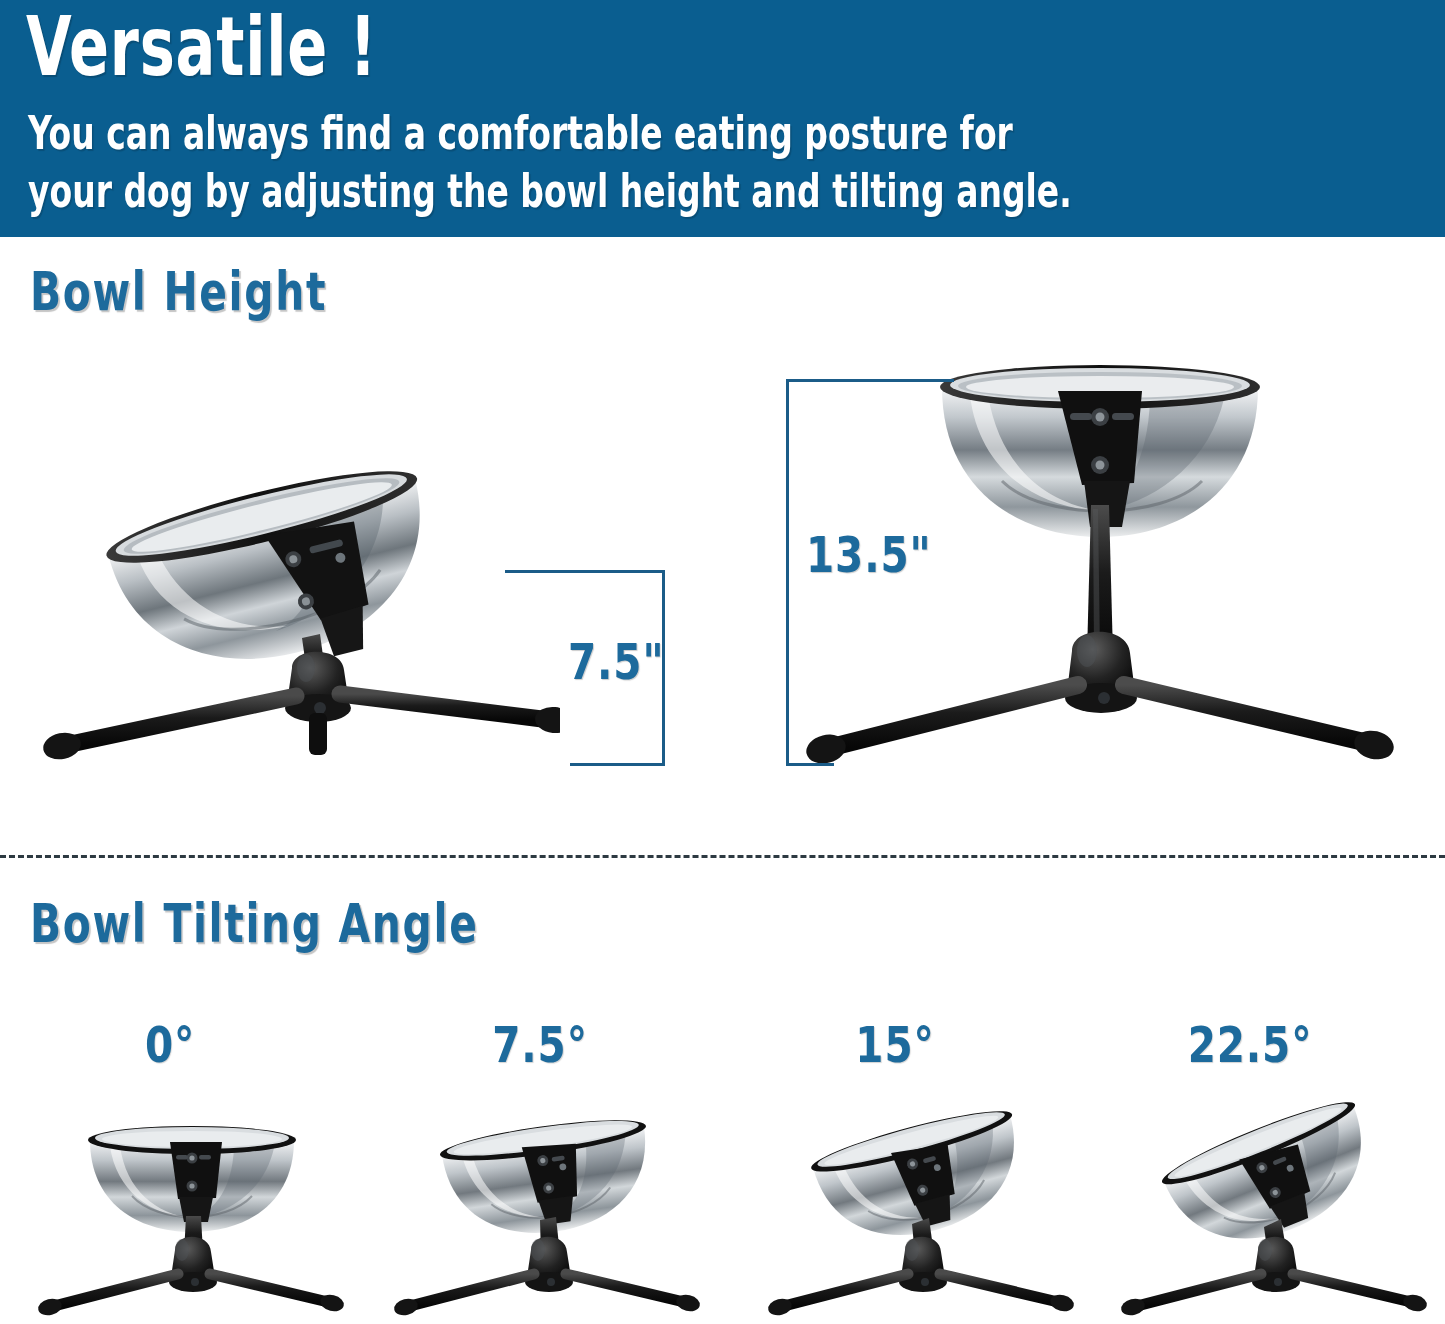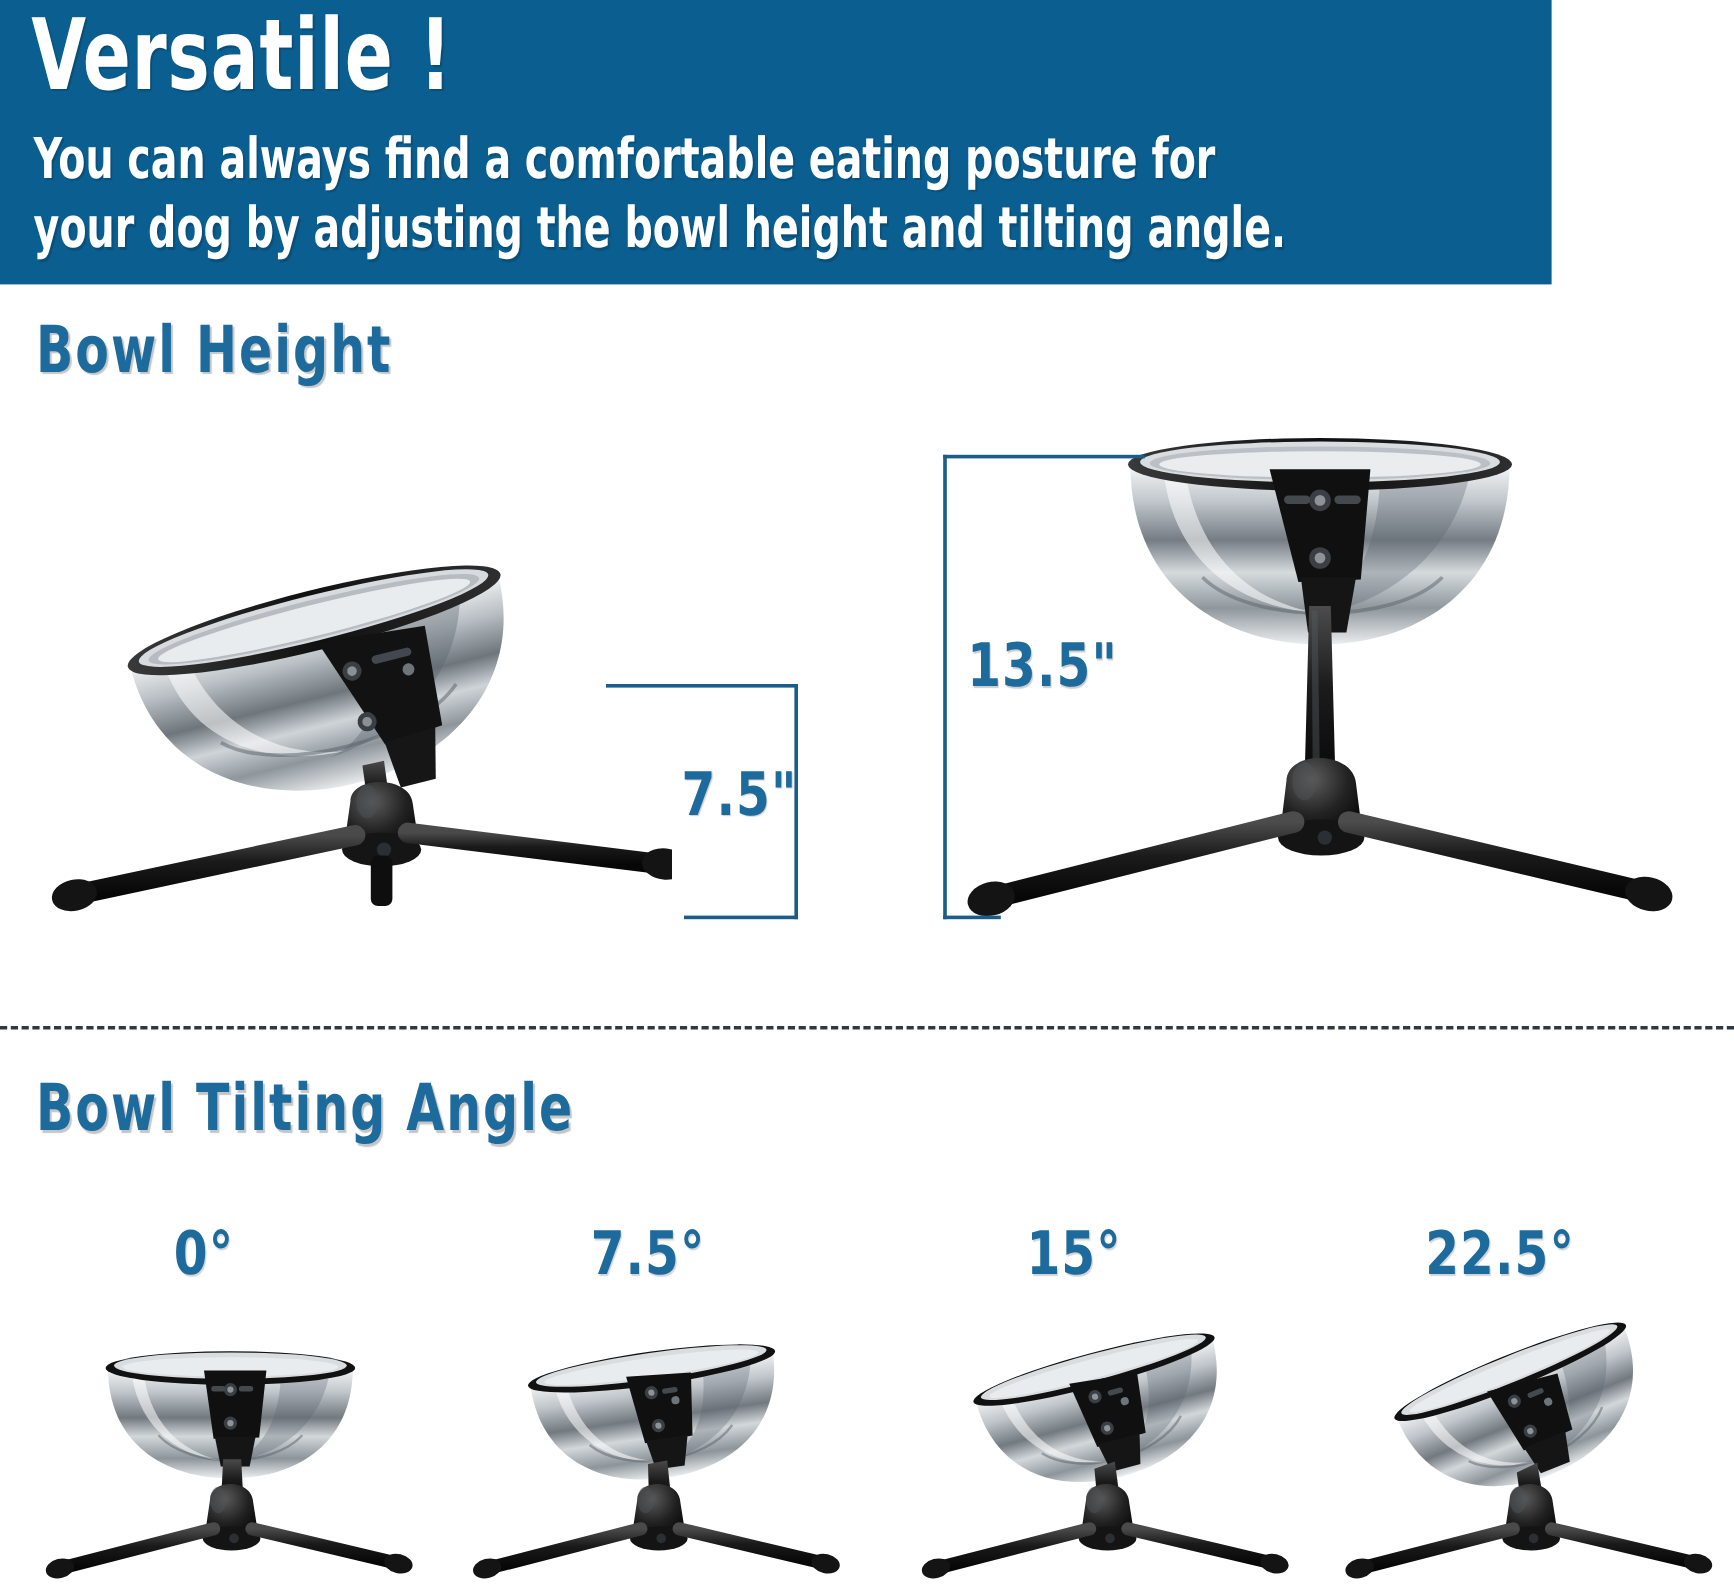--- a/index.html
+++ b/index.html
@@ -13,21 +13,21 @@
     position: relative;
     overflow: hidden;
     font-family: "Liberation Sans", sans-serif;
     -webkit-font-smoothing: antialiased;
   }
 
   
   #header-banner {
     position: absolute;
     left: 0; top: 0;
-    width: 1293px;
+    width: 1445px;
     height: 237px;
     background: #0a5e90;
     overflow: hidden;
   }
   #header-title {
     position: absolute;
     left: 26px;
     top: 4px;
     color: #ffffff;
     font-family: "Liberation Sans Narrow", "DejaVu Sans Condensed", "Liberation Sans", sans-serif;

